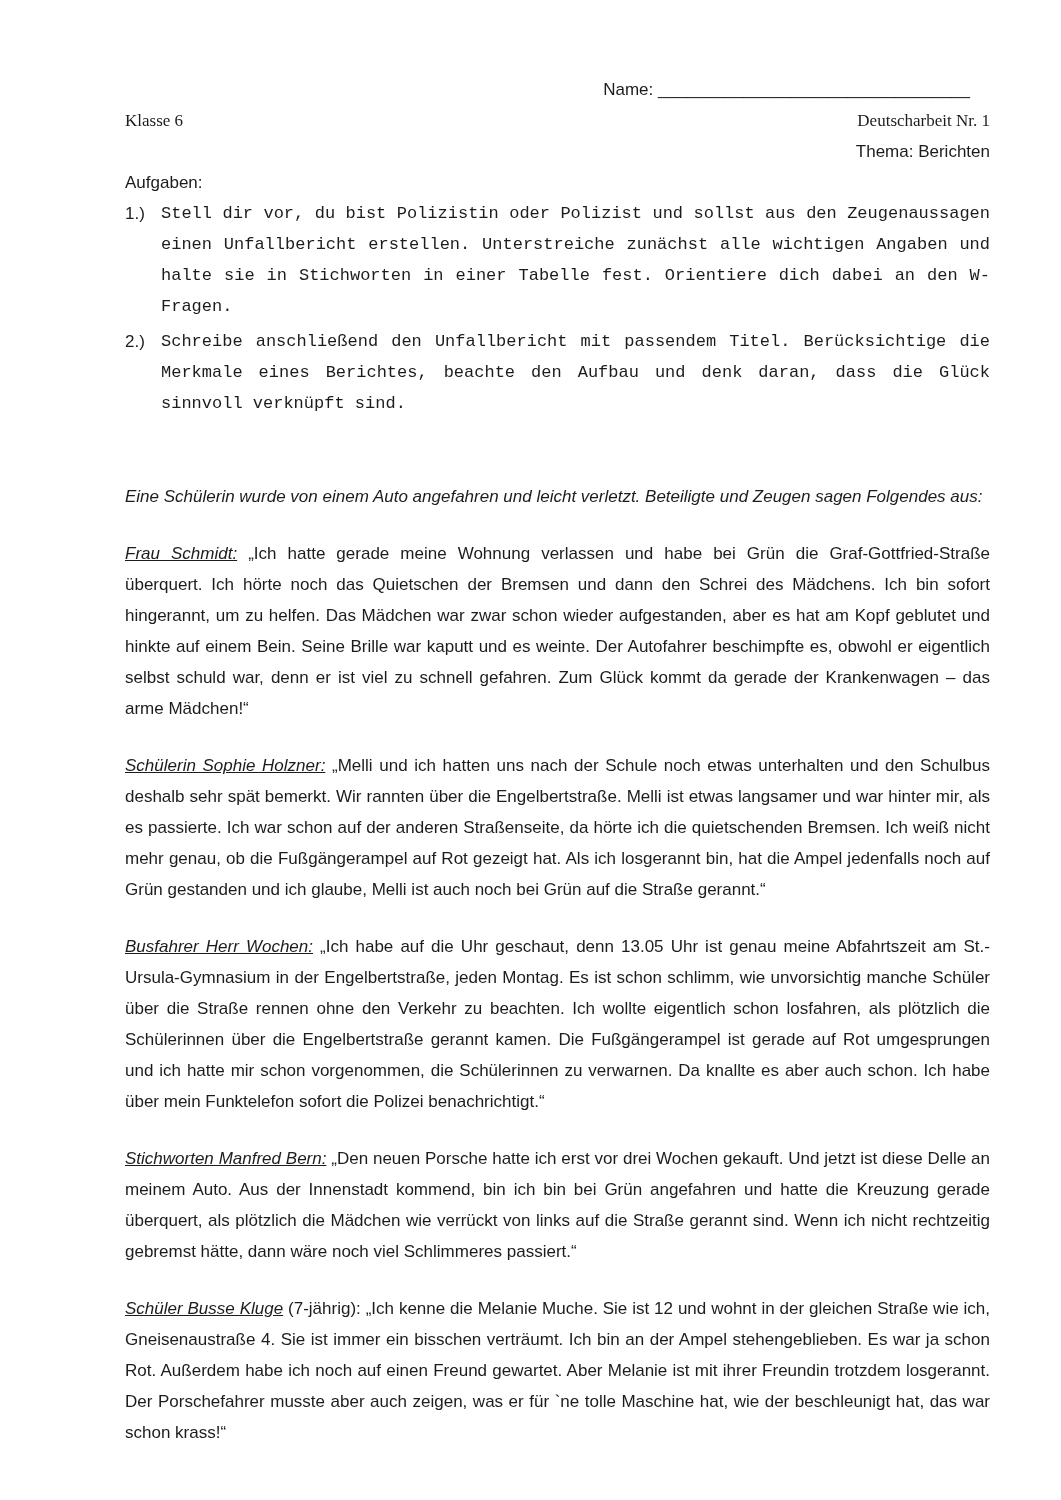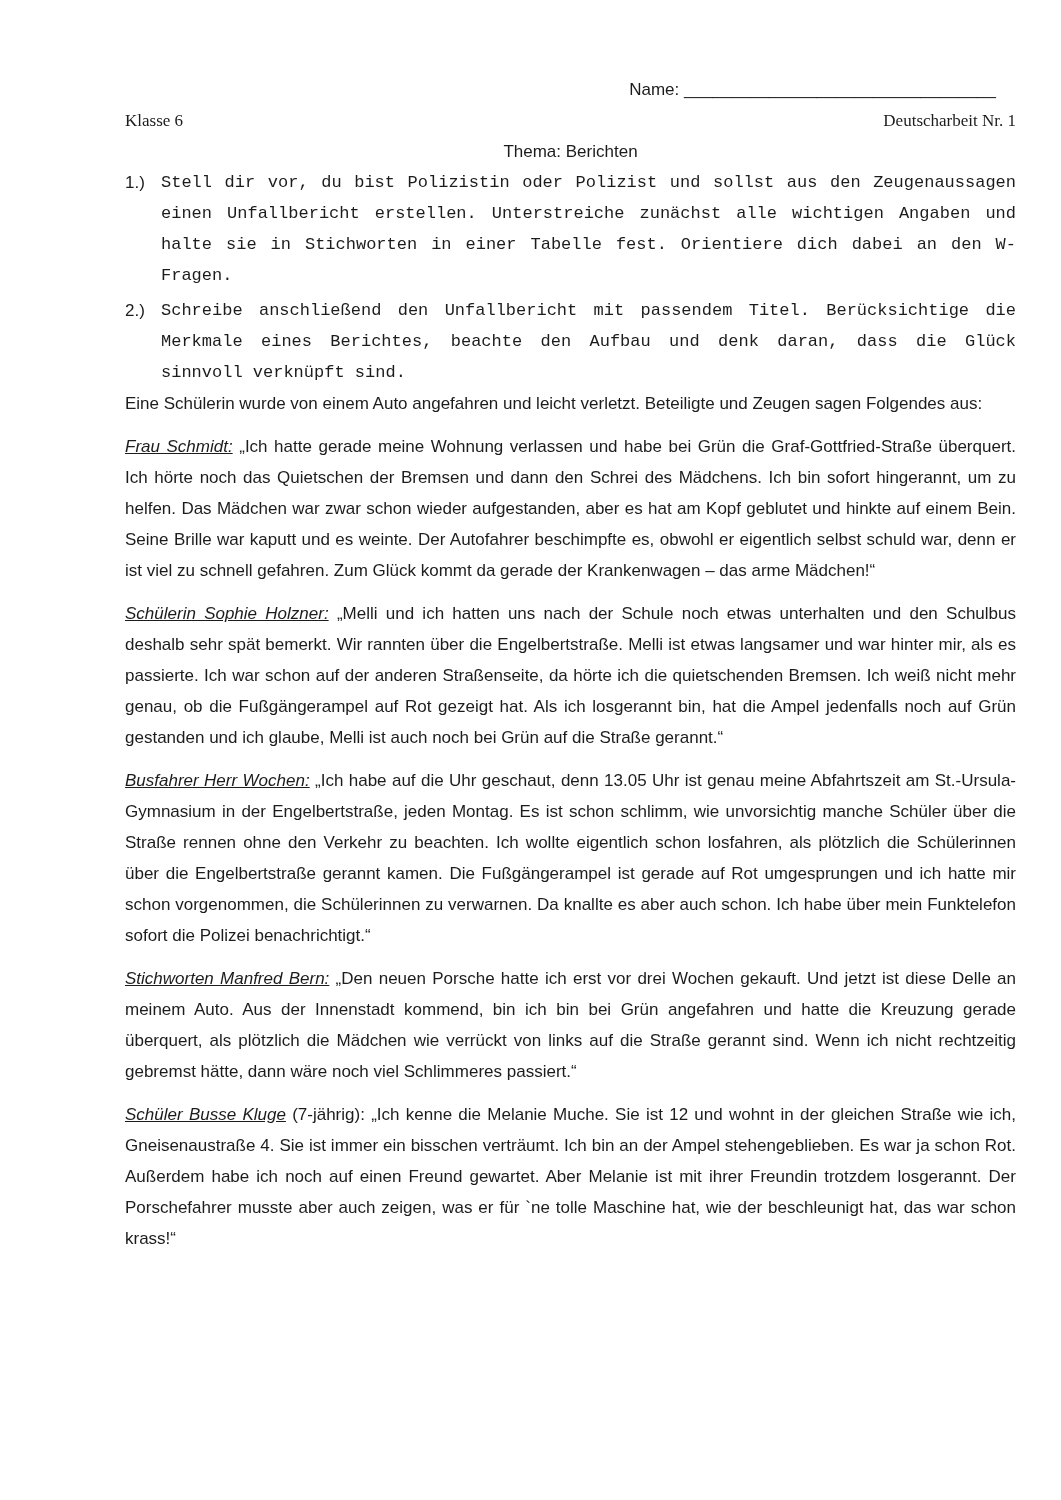--- a/index.html
+++ b/index.html
@@ -8,60 +8,62 @@
     width: 1061px;
     min-height: 1500px;
     font-family: "Liberation Sans", "DejaVu Sans", sans-serif;
     font-size: 17px;
     line-height: 31px;
     color: #1c1c1c;
   }
   .page {
     width: 1061px;
     min-height: 1500px;
-    padding: 74px 45px 40px 125px;
+    padding: 74px 71px 40px 125px;
     background: #ffffff;
   }
   .name-line {
     text-align: right;
     padding-right: 20px;
     white-space: nowrap;
   }
   .header-row {
     position: relative;
     text-align: right;
     font-family: Liberation Serif, serif;
   }
   .class-label {
     position: absolute;
     left: 0;
     top: 0;
   }
   .doc-subtitle {
-    text-align: center;
+    text-align: right;
   }
   .tasks-heading { }
   .task {
     display: flex;
   }
   .task + .task { margin-top: 4px; }
   .task-num {
     flex: none;
     width: 36px;
   }
   .task-text {
     flex: 1;
     text-align: justify;
     font-family: Liberation Mono, monospace;
   }
   .intro {
+    margin-top: 62px;
     text-align: justify;
+    font-style: italic;
   }
   .statement {
-    margin-top: 12px;
+    margin-top: 26px;
     text-align: justify;
   }
   .speaker {
     font-style: italic;
     text-decoration: underline;
   }
 </style>
 </head>
 <body>
 
@@ -69,20 +71,21 @@
 
   <div class="name-line">Name: _________________________________</div>
 
   <div class="header-row">
     <span class="class-label">Klasse 6</span>
     <span>Deutscharbeit Nr. 1</span>
   </div>
 
   <div class="doc-subtitle">Thema: Berichten</div>
 
+  <div class="tasks-heading">Aufgaben:</div>
 
   <div class="task">
     <div class="task-num">1.)</div>
     <div class="task-text">Stell dir vor, du bist Polizistin oder Polizist und sollst aus den Zeugenaussagen einen Unfallbericht erstellen. Unterstreiche zunächst alle wichtigen Angaben und halte sie in Stichworten in einer Tabelle fest. Orientiere dich dabei an den W-Fragen.</div>
   </div>
 
   <div class="task">
     <div class="task-num">2.)</div>
     <div class="task-text">Schreibe anschließend den Unfallbericht mit passendem Titel. Berücksichtige die Merkmale eines Berichtes, beachte den Aufbau und denk daran, dass die Glück sinnvoll verknüpft sind.</div>
   </div>

